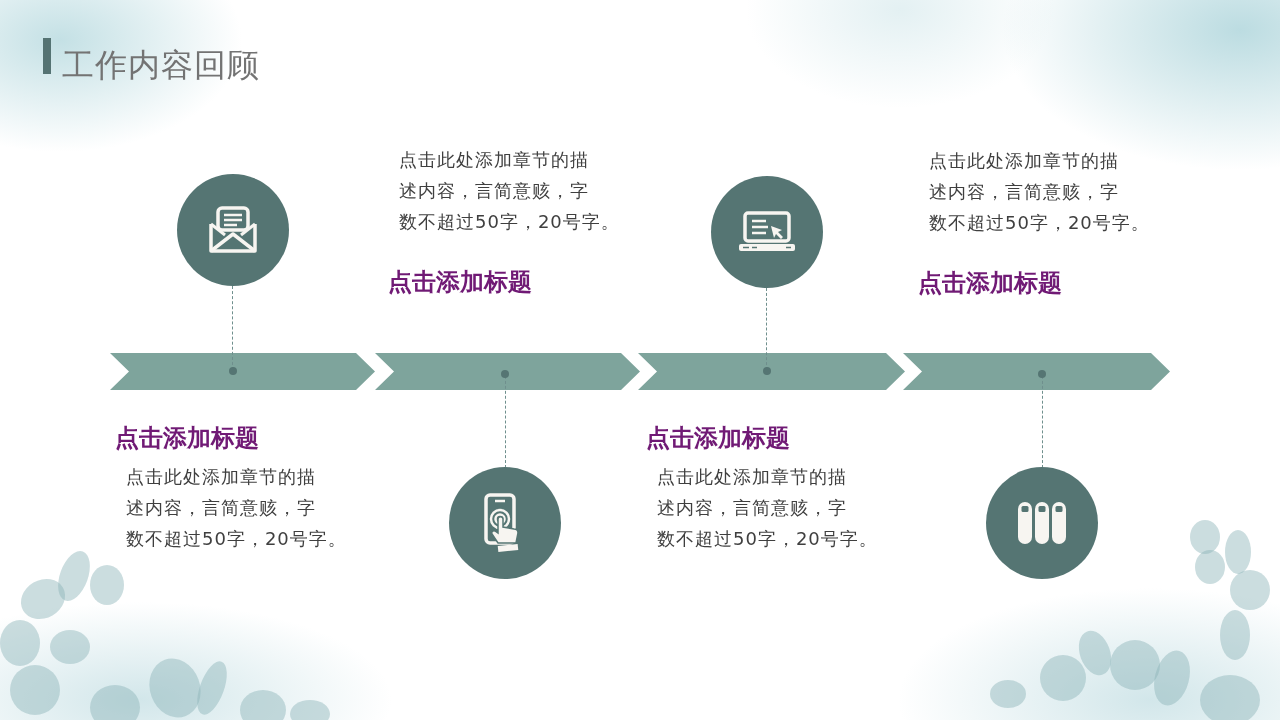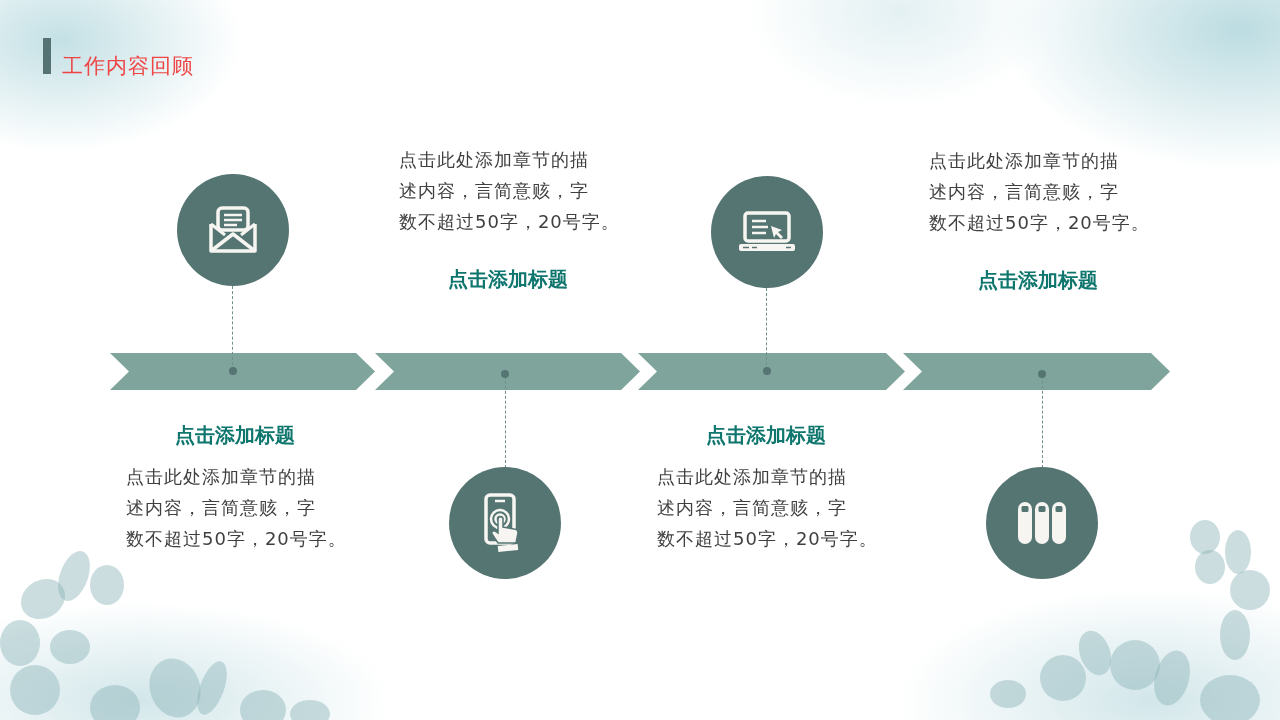--- a/index.html
+++ b/index.html
@@ -16,39 +16,39 @@
       radial-gradient(ellipse 220px 140px at 900px 10px, rgba(200,226,230,0.5), rgba(255,255,255,0) 70%),
       radial-gradient(ellipse 360px 140px at 140px 700px, rgba(180,214,220,0.6), rgba(255,255,255,0) 70%),
       radial-gradient(ellipse 360px 160px at 1150px 700px, rgba(180,214,220,0.6), rgba(255,255,255,0) 70%),
       #ffffff;
   }
   .leaves { position: absolute; z-index: 1; }
   .leaf { position: absolute; border-radius: 50%; background: rgba(140,180,184,0.45); }
 
   .header { position: absolute; left: 43px; top: 38px; height: 36px; z-index: 3; display: flex; align-items: center; }
   .header-bar { width: 8px; height: 36px; background: #557373; margin-right: 11px; }
-  .header-title { font-size: 21px; color: #ef4444; letter-spacing: 1px; margin-top: 20px; }
+  .header-title { font-size: 32px; color: #737373; letter-spacing: 1px; margin-top: 20px; }
 
   .timeline { position: absolute; left: 0; top: 0; z-index: 2; }
 
   .node-circle {
     position: absolute; width: 112px; height: 112px; border-radius: 50%;
     background: #557573; z-index: 3;
     display: flex; align-items: center; justify-content: center;
   }
   .connector {
     position: absolute; width: 0; border-left: 1.5px dashed #6f8f8d; z-index: 2;
   }
   .dot {
     position: absolute; width: 8px; height: 8px; border-radius: 50%;
     background: #557573; z-index: 3;
   }
   .title {
-    position: absolute; z-index: 3; font-size: 20px; font-weight: bold; color: #0f766e;
-    width: 240px; text-align: center;
+    position: absolute; z-index: 3; font-size: 24px; font-weight: bold; color: #701a75;
+    width: 240px; 
   }
   .desc {
     position: absolute; z-index: 3; font-size: 18px; color: #3f3f3f; line-height: 31px;
     width: 240px; letter-spacing: 1px;
   }
 </style>
 </head>
 <body>
 
 <div class="bg"></div>

